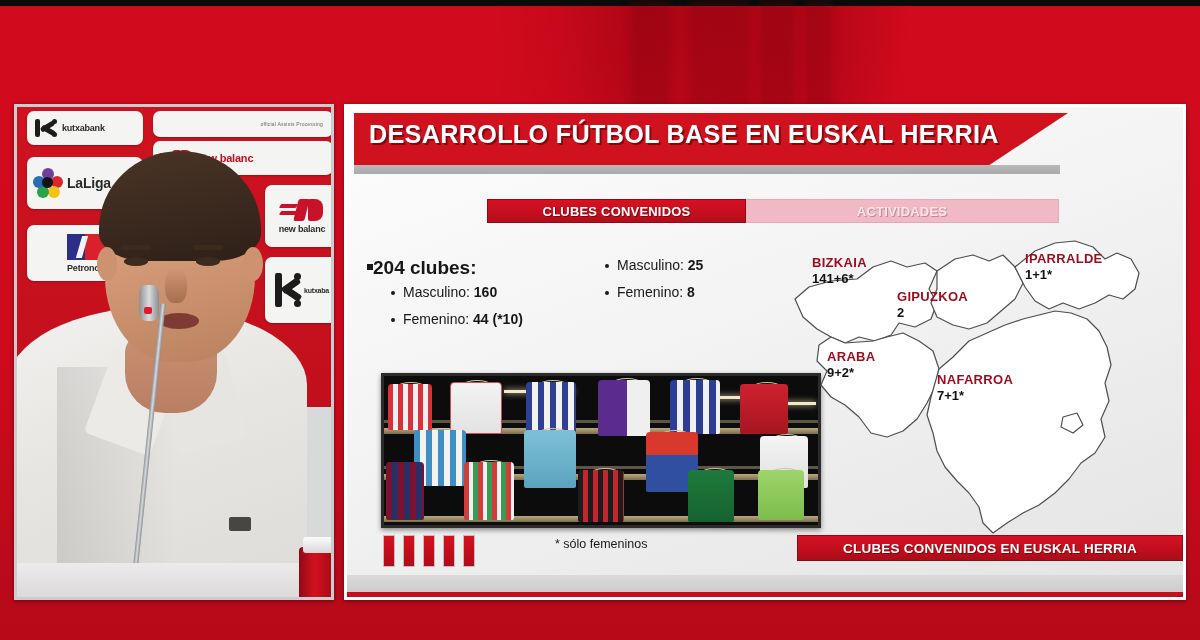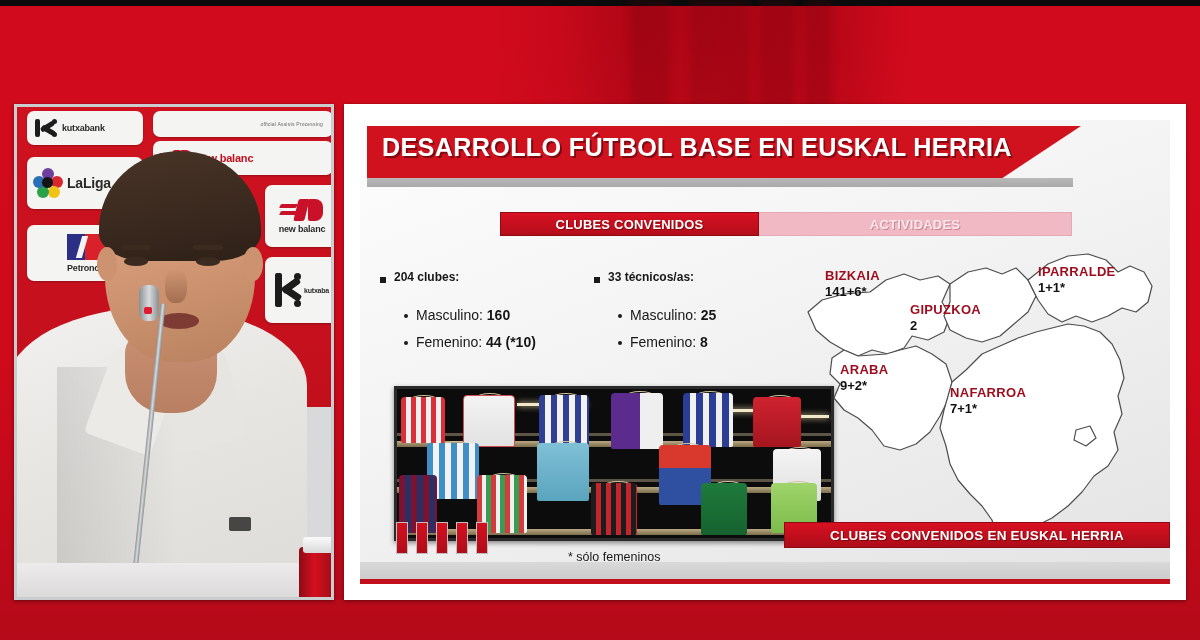--- a/index.html
+++ b/index.html
@@ -99,21 +99,21 @@
   .bottle{ position:absolute; left:282px; top:440px; width:38px; height:110px;
     background:linear-gradient(90deg,#8e0a15,#d4101f 40%,#9a0a16); border-radius:4px 4px 3px 3px; }
   .bottle-cap{ position:absolute; left:286px; top:430px; width:30px; height:16px;
     background:linear-gradient(180deg,#fbfbfb,#d8d8d8); border-radius:3px; }
   .table-surface{ position:absolute; left:0; bottom:0; width:100%; height:34px;
     background:linear-gradient(180deg,#eceaea,#dcd9d9); }
 
   
   #slide{
     position:absolute; left:344px; top:104px; width:842px; height:496px;
-    background:#ffffff; padding:16px;
+    background:#ffffff; padding:3px;
     box-shadow:0 1px 4px rgba(0,0,0,.45);
   }
   #slide-inner{
     position:relative; width:100%; height:100%;
     background:linear-gradient(160deg,#fdfdfd 0%, #f3f3f3 45%, #e3e3e3 100%);
     overflow:hidden;
   }
 
   
   #title-bar{
@@ -147,21 +147,21 @@
   }
   .tab.inactive{
     width:336px; background:#f0b9c4; color:#fbe7eb;
     text-shadow:1px 1px 0 rgba(170,90,105,.55);
     border:1px solid #e6aab6; border-left:none;
   }
 
   
   #bullets{ position:absolute; left:20px; top:150px; width:420px; display:flex; gap:8px; }
   .col{ width:206px; }
-  .b1{ display:flex; align-items:flex-start; gap:8px; font-size:12px; color:#171717; margin-bottom:23px; }
+  .b1{ display:flex; align-items:flex-start; gap:0; font-size:19px; color:#171717; margin-bottom:5px; }
   .b1 .sq{ width:6px; height:6px; background:#1a1a1a; margin-top:7px; flex:none; }
   .b1 .txt{ font-weight:bold; }
   .b2{ display:flex; align-items:flex-start; gap:8px; font-size:14px; color:#171717;
        margin:0 0 11px 24px; }
   .b2 .dot{ width:4px; height:4px; background:#1a1a1a; border-radius:50%; margin-top:7px; flex:none; }
   .b2 b{ font-weight:bold; }
 
   
   #photo{
     position:absolute; left:34px; top:266px; width:440px; height:155px;
@@ -330,24 +330,20 @@
           <div class="b2">
             <span class="dot"></span>
             <span><span>Masculino: </span><b>160</b></span>
           </div>
           <div class="b2">
             <span class="dot"></span>
             <span><span>Femenino: </span><b>44 (*10)</b></span>
           </div>
         </div>
         <div class="col">
-          <div class="b1">
-            <span class="sq"></span>
-            <span class="txt">33 técnicos/as:</span>
-          </div>
           <div class="b2">
             <span class="dot"></span>
             <span><span>Masculino: </span><b>25</b></span>
           </div>
           <div class="b2">
             <span class="dot"></span>
             <span><span>Femenino: </span><b>8</b></span>
           </div>
         </div>
       </div>

